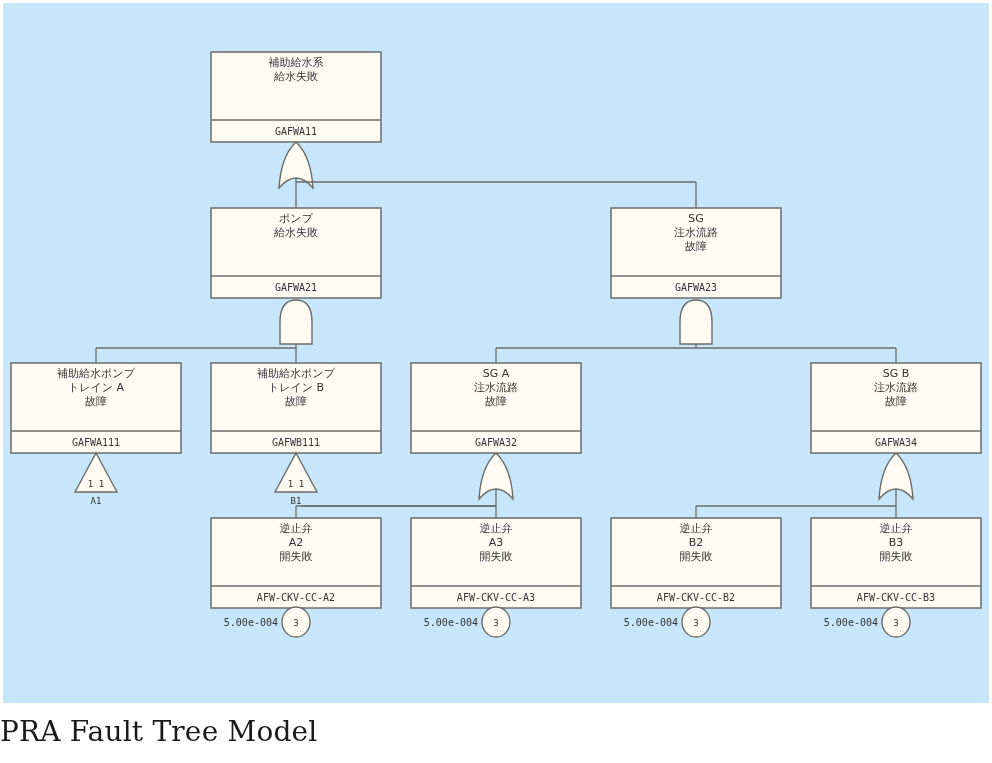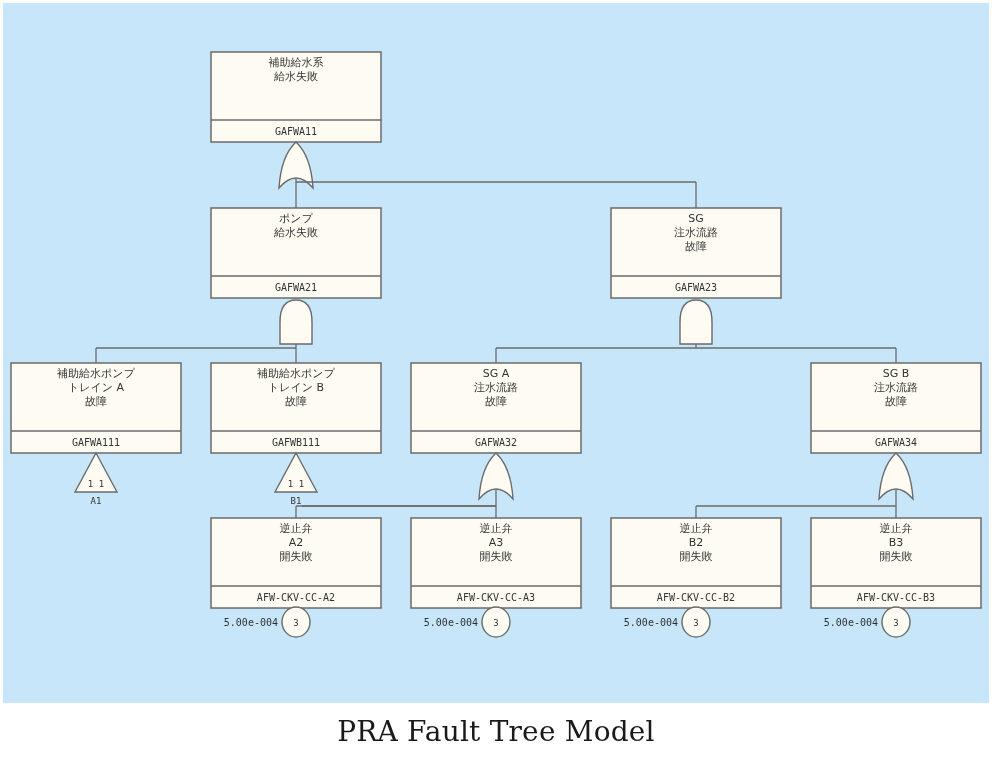--- a/index.html
+++ b/index.html
@@ -3,21 +3,21 @@
 <meta charset="utf-8">
 <style>
   html, body { margin:0; padding:0; background:#ffffff; }
   body { width:992px; height:763px; position:relative; overflow:hidden; font-family:"DejaVu Sans", sans-serif; }
   #canvas { position:absolute; left:3px; top:3px; width:986px; height:700px; background:#c7e6f9; }
   svg#tree { position:absolute; left:0; top:0; width:992px; height:763px; }
   .box-title { font-family:"DejaVu Sans", sans-serif; font-size:11px; fill:#333; }
   .box-id { font-family:"DejaVu Sans Mono", monospace; font-size:10px; fill:#333; }
   .prob { font-family:"DejaVu Sans Mono", monospace; font-size:10px; fill:#333; }
   .small { font-family:"DejaVu Sans Mono", monospace; font-size:9px; fill:#333; }
-  #caption { position:absolute; left:0; top:715px; width:992px; text-align:center; font-family:"DejaVu Serif", serif; font-size:28px; color:#1a1a1a; letter-spacing:0.2px; }
+  #caption { position:absolute; left:0; top:715px; width:992px; font-family:"DejaVu Serif", serif; font-size:28px; color:#1a1a1a; letter-spacing:0.2px; }
 </style>
 </head>
 <body>
 
 <div id="canvas"></div>
 <svg id="tree" xmlns="http://www.w3.org/2000/svg">
     <g>
       <rect x="211" y="52" width="170" height="90" fill="#fdfbf2" stroke="#6b6b6b" stroke-width="1.5"></rect>
       <line x1="211" y1="120" x2="381" y2="120" stroke="#6b6b6b" stroke-width="1.3"></line>
       <text x="296" y="66" text-anchor="middle" class="box-title">補助給水系</text>

